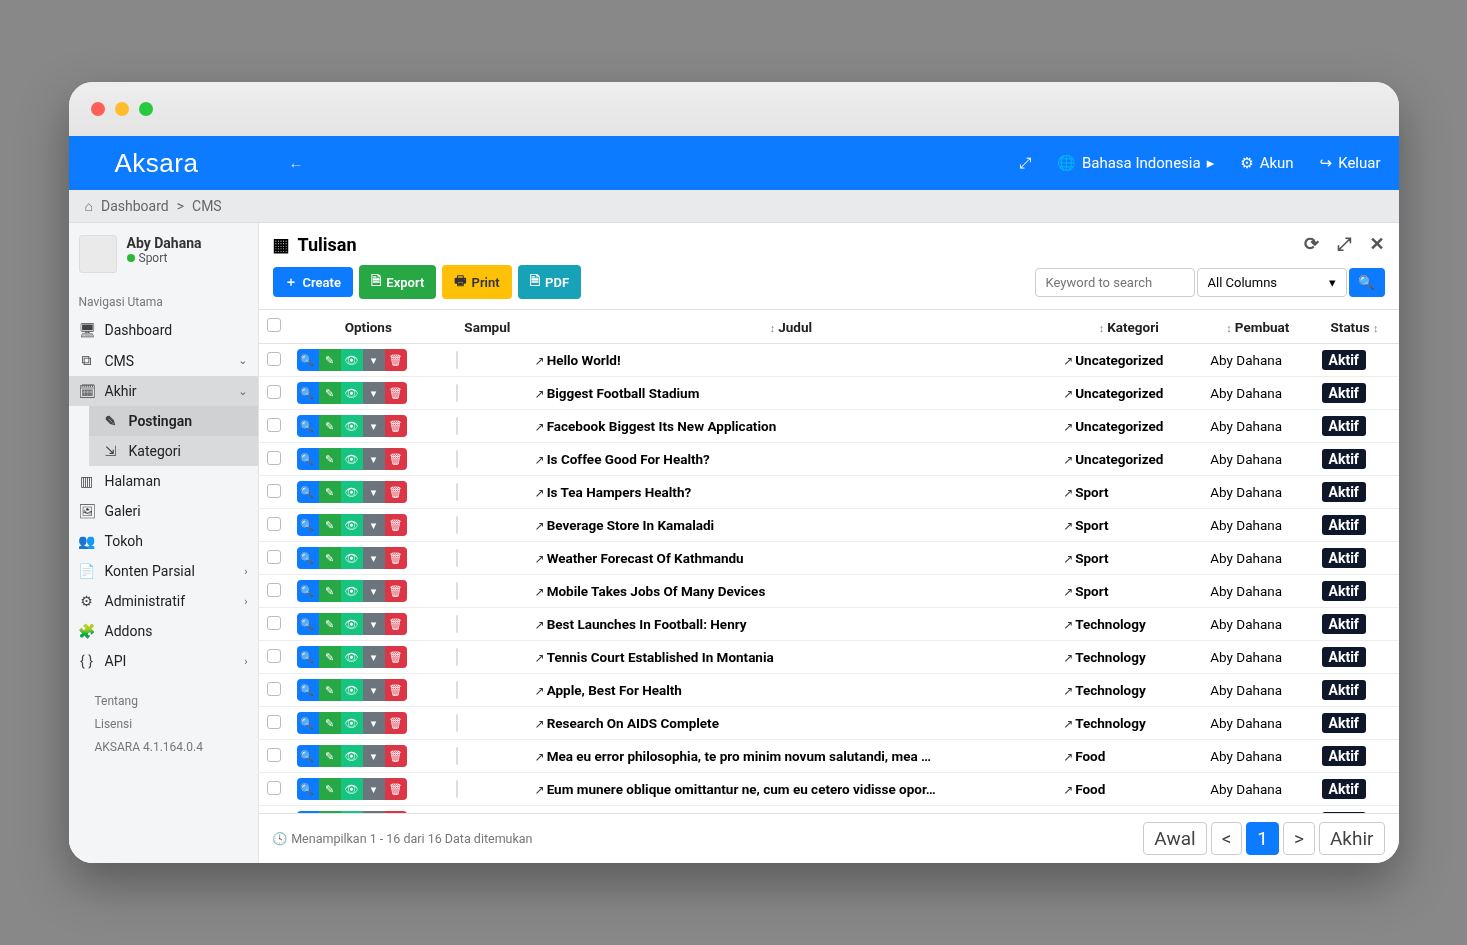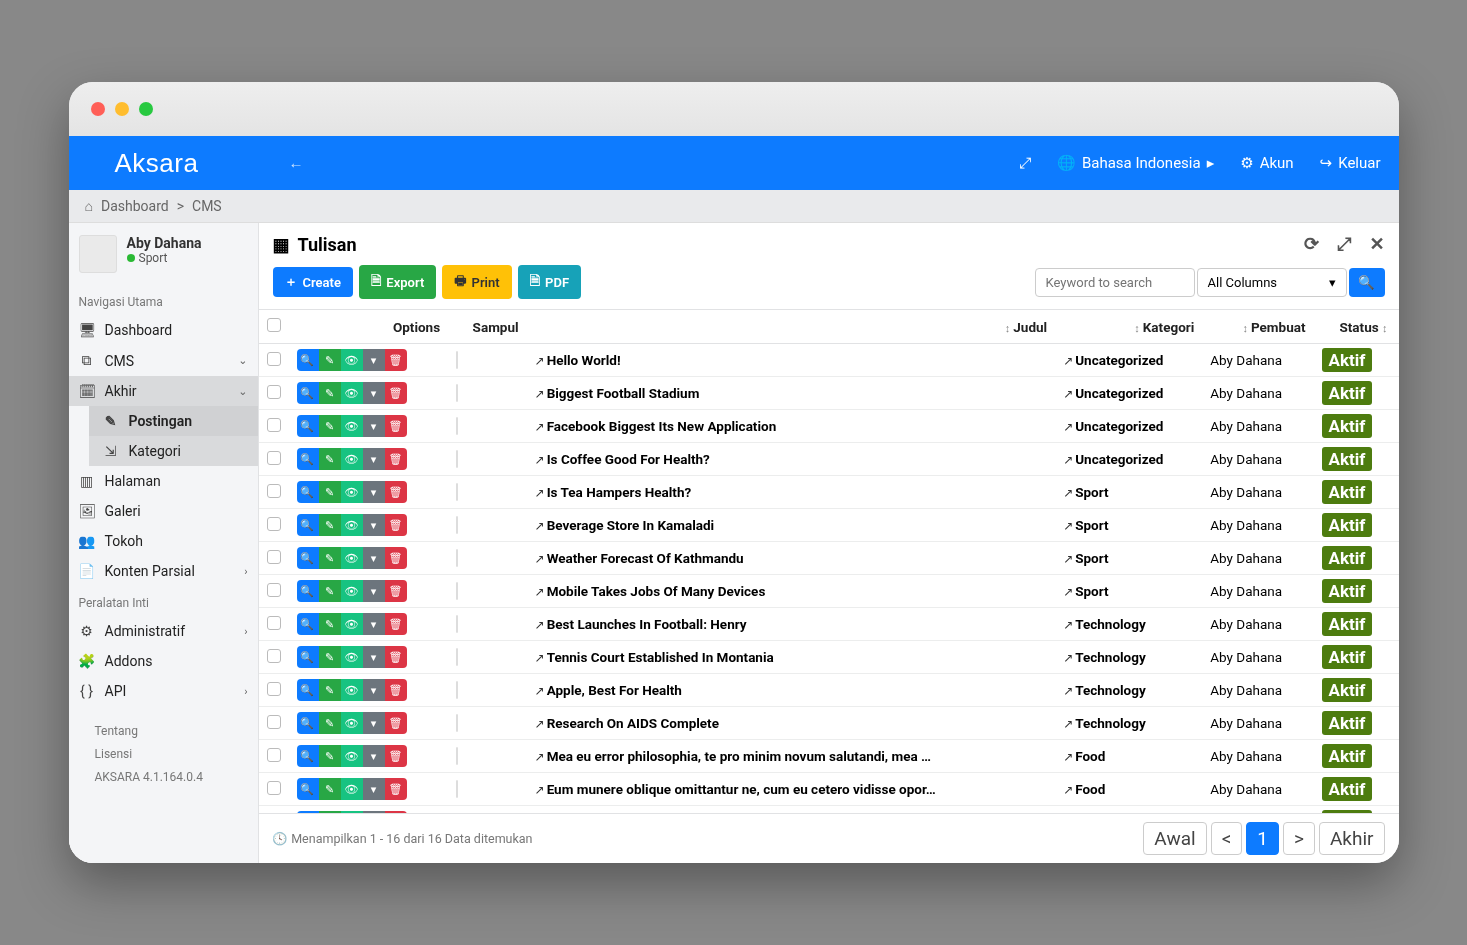--- a/index.html
+++ b/index.html
@@ -37,34 +37,34 @@
 .page-head .actions{ margin-left:auto; display:flex; gap:18px; color:#555;}
 .toolbar{ display:flex; align-items:center; padding:4px 14px 10px; gap:6px;}
 .btn{ border:none; border-radius:4px; padding:6px 12px; font-size:13px; font-weight:600; color:#fff; display:flex; align-items:center; gap:5px; cursor:pointer;}
 .btn.blue{background:#0d7bff}.btn.green{background:#28a745}.btn.orange{background:#ffc107;color:#333}.btn.teal{background:#17a2b8}
 .search-group{ margin-left:auto; display:flex; gap:2px;}
 .search-input{ width:160px; padding:6px 10px; border:1px solid #ccc; border-radius:4px; font-size:13px;}
 .sel-box{ width:150px; padding:6px 10px; border:1px solid #ccc; border-radius:4px; background:#fff; font-size:13px; display:flex; justify-content:space-between; align-items:center;}
 .search-btn{ background:#0d7bff; border:none; width:36px; border-radius:4px; color:#fff; cursor:pointer;}
 .table-wrap{ flex:1; overflow:auto; border-top:1px solid #e1e2e4;}
 table{ width:100%; border-collapse:collapse; font-size:13.5px;}
-th{ text-align:right; padding:8px 8px; border-bottom:1px solid #e1e2e4; font-weight:700; color:#222; background:#fff; white-space:nowrap;}
+th{ text-align:center; padding:8px 8px; border-bottom:1px solid #e1e2e4; font-weight:700; color:#222; background:#fff; white-space:nowrap;}
 th .sort{ color:#888; margin-right:3px; font-size:11px;}
 td{ padding:5px 8px; border-bottom:1px solid #eceded; vertical-align:middle;}
 .chk{ width:14px; height:14px; border:1.5px solid #bbb; border-radius:3px; display:inline-block;}
 .opts{ display:flex; }
 .opts span{ width:22px; height:22px; display:flex; align-items:center; justify-content:center; color:#fff; font-size:11px;}
 .opts span:first-child{ border-radius:4px 0 0 4px;}
 .opts span:last-child{ border-radius:0 4px 4px 0;}
 .o1{background:#0d7bff}.o2{background:#28a745}.o3{background:#17c381}.o4{background:#6c757d}.o5{background:#dc3545}
 .thumb{ width:22px; height:22px; background:#f0f0f0; border:1px solid #ddd; border-radius:3px;}
 .link-ic{ color:#333; margin-right:2px; font-size:12px;}
 .cell-title{ font-weight:700; }
 .cell-cat{ font-weight:700; }
-.badge{ background:#4d7c0f; color:#fff; padding:2px 7px; border-radius:3px; font-size:17px; font-weight:700;}
+.badge{ background:#0f172a; color:#fff; padding:2px 7px; border-radius:3px; font-size:14px; font-weight:700;}
 .footer{ display:flex; align-items:center; padding:8px 14px; border-top:1px solid #e1e2e4; font-size:12.5px; color:#777;}
 .pager{ margin-left:auto; display:flex; gap:4px;}
 .pgbtn{ border:1px solid #ccc; background:#fff; padding:4px 10px; border-radius:4px; font-size:19px; color:#444; cursor:pointer;}
 .pgbtn.active{ background:#0d7bff; color:#fff; border-color:#0d7bff;}
 </style>
 </head>
 <body>
 
 <div class="device">
   <div class="titlebar">
@@ -138,21 +138,20 @@
         </div>
       <div class="nav-item">
           <i class="ic">👥</i>
           <span>Tokoh</span>
         </div>
       <div class="nav-item">
           <i class="ic">📄</i>
           <span>Konten Parsial</span>
           <span class="chev">›</span>
         </div>
-      <div class="section-label">Peralatan Inti</div>
       <div class="nav-item">
           <i class="ic">⚙</i>
           <span>Administratif</span>
           <span class="chev">›</span>
         </div>
       <div class="nav-item">
           <i class="ic">🧩</i>
           <span>Addons</span>
         </div>
       <div class="nav-item">

